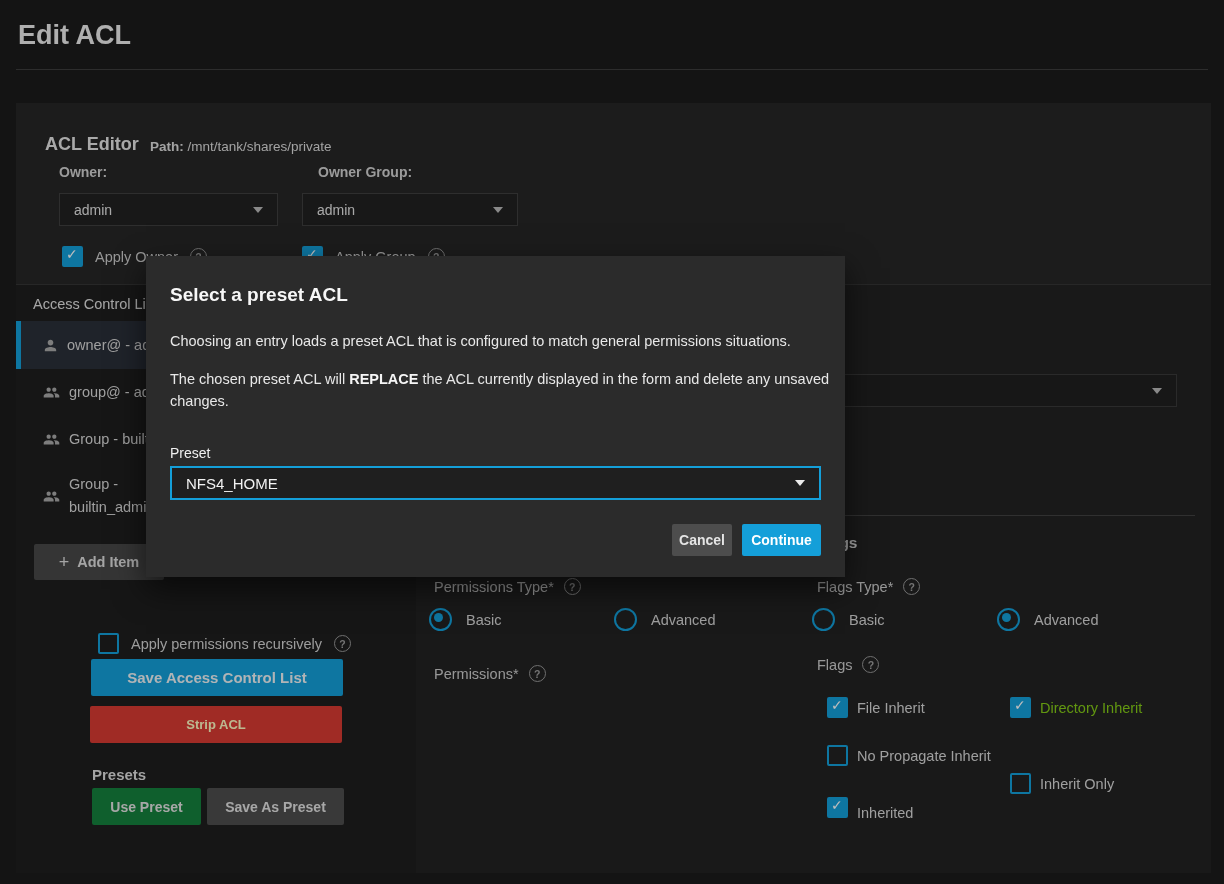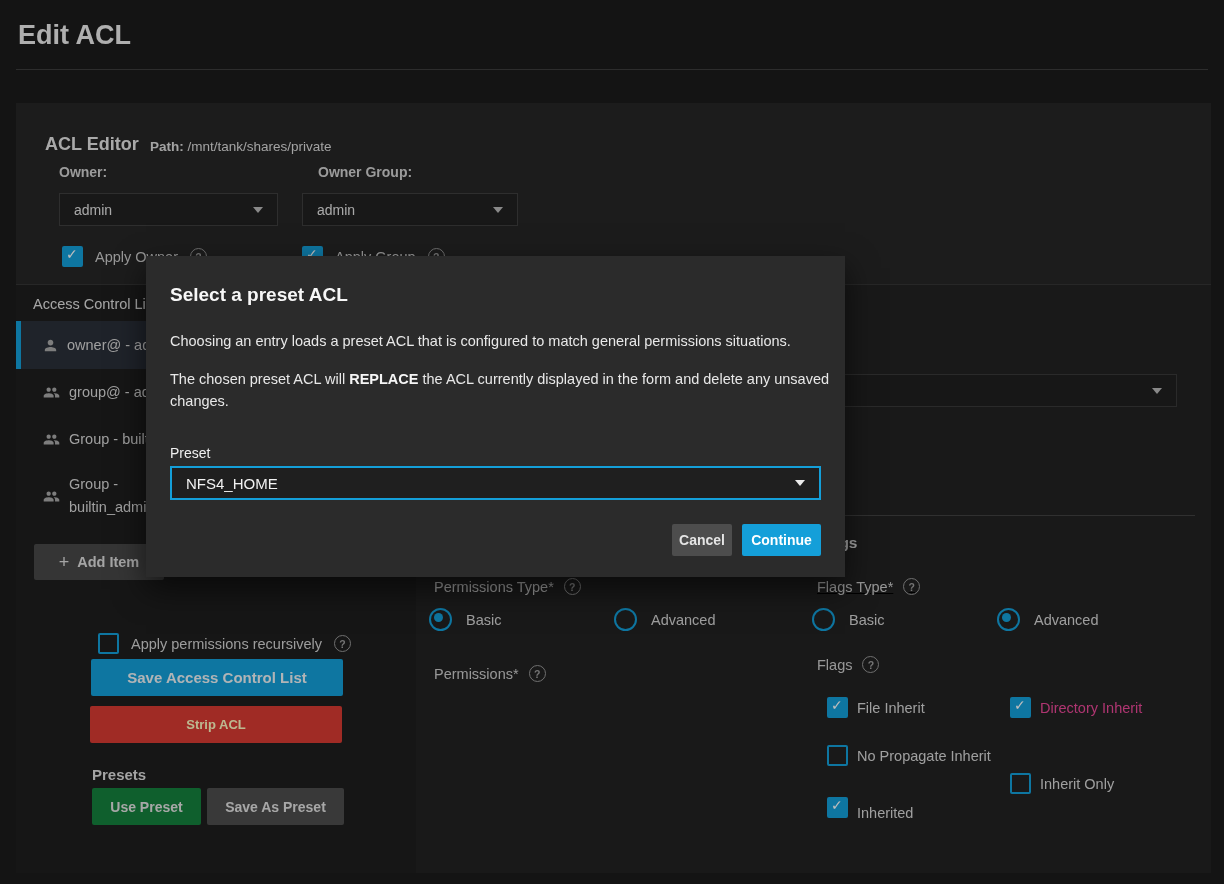--- a/index.html
+++ b/index.html
@@ -185,21 +185,21 @@
     <div class="abs row" style="left:198px;top:323px;gap:14px;">
       <span class="radio"></span>
       <span class="label" style="color:#d5d5d5;">Advanced</span>
     </div>
 
     <div class="abs row" style="left:18px;top:380px;gap:10px;">
       <span class="label">Permissions*</span>
       <span class="help"></span>
     </div>
 
-    <div class="abs row" style="left:401px;top:293px;gap:10px;text-decoration:underline;">
+    <div class="abs row" style="left:401px;top:293px;gap:10px;">
       <span class="label">Flags Type*</span>
       <span class="help"></span>
     </div>
     <div class="abs row" style="left:396px;top:323px;gap:14px;">
       <span class="radio"></span>
       <span class="label" style="color:#d5d5d5;">Basic</span>
     </div>
     <div class="abs row" style="left:581px;top:323px;gap:14px;">
       <span class="radio on"></span>
       <span class="label" style="color:#d5d5d5;">Advanced</span>
@@ -209,21 +209,21 @@
       <span class="label">Flags</span>
       <span class="help"></span>
     </div>
 
     <div class="abs row" style="left:411px;top:412px;gap:9px;">
       <span class="cb on"></span>
       <span class="label" style="color:#d7d7d7;">File Inherit</span>
     </div>
     <div class="abs row" style="left:594px;top:412px;gap:9px;">
       <span class="cb on"></span>
-      <span class="label" style="color:#ec4899;">Directory Inherit</span>
+      <span class="label" style="color:#84cc16;">Directory Inherit</span>
     </div>
     <div class="abs row" style="left:411px;top:460px;gap:9px;">
       <span class="cb"></span>
       <span class="label" style="color:#d7d7d7;">No Propagate Inherit</span>
     </div>
     <div class="abs row" style="left:594px;top:488px;gap:9px;">
       <span class="cb"></span>
       <span class="label" style="color:#d7d7d7;">Inherit Only</span>
     </div>
     <div class="abs row" style="left:411px;top:508px;gap:9px;">

